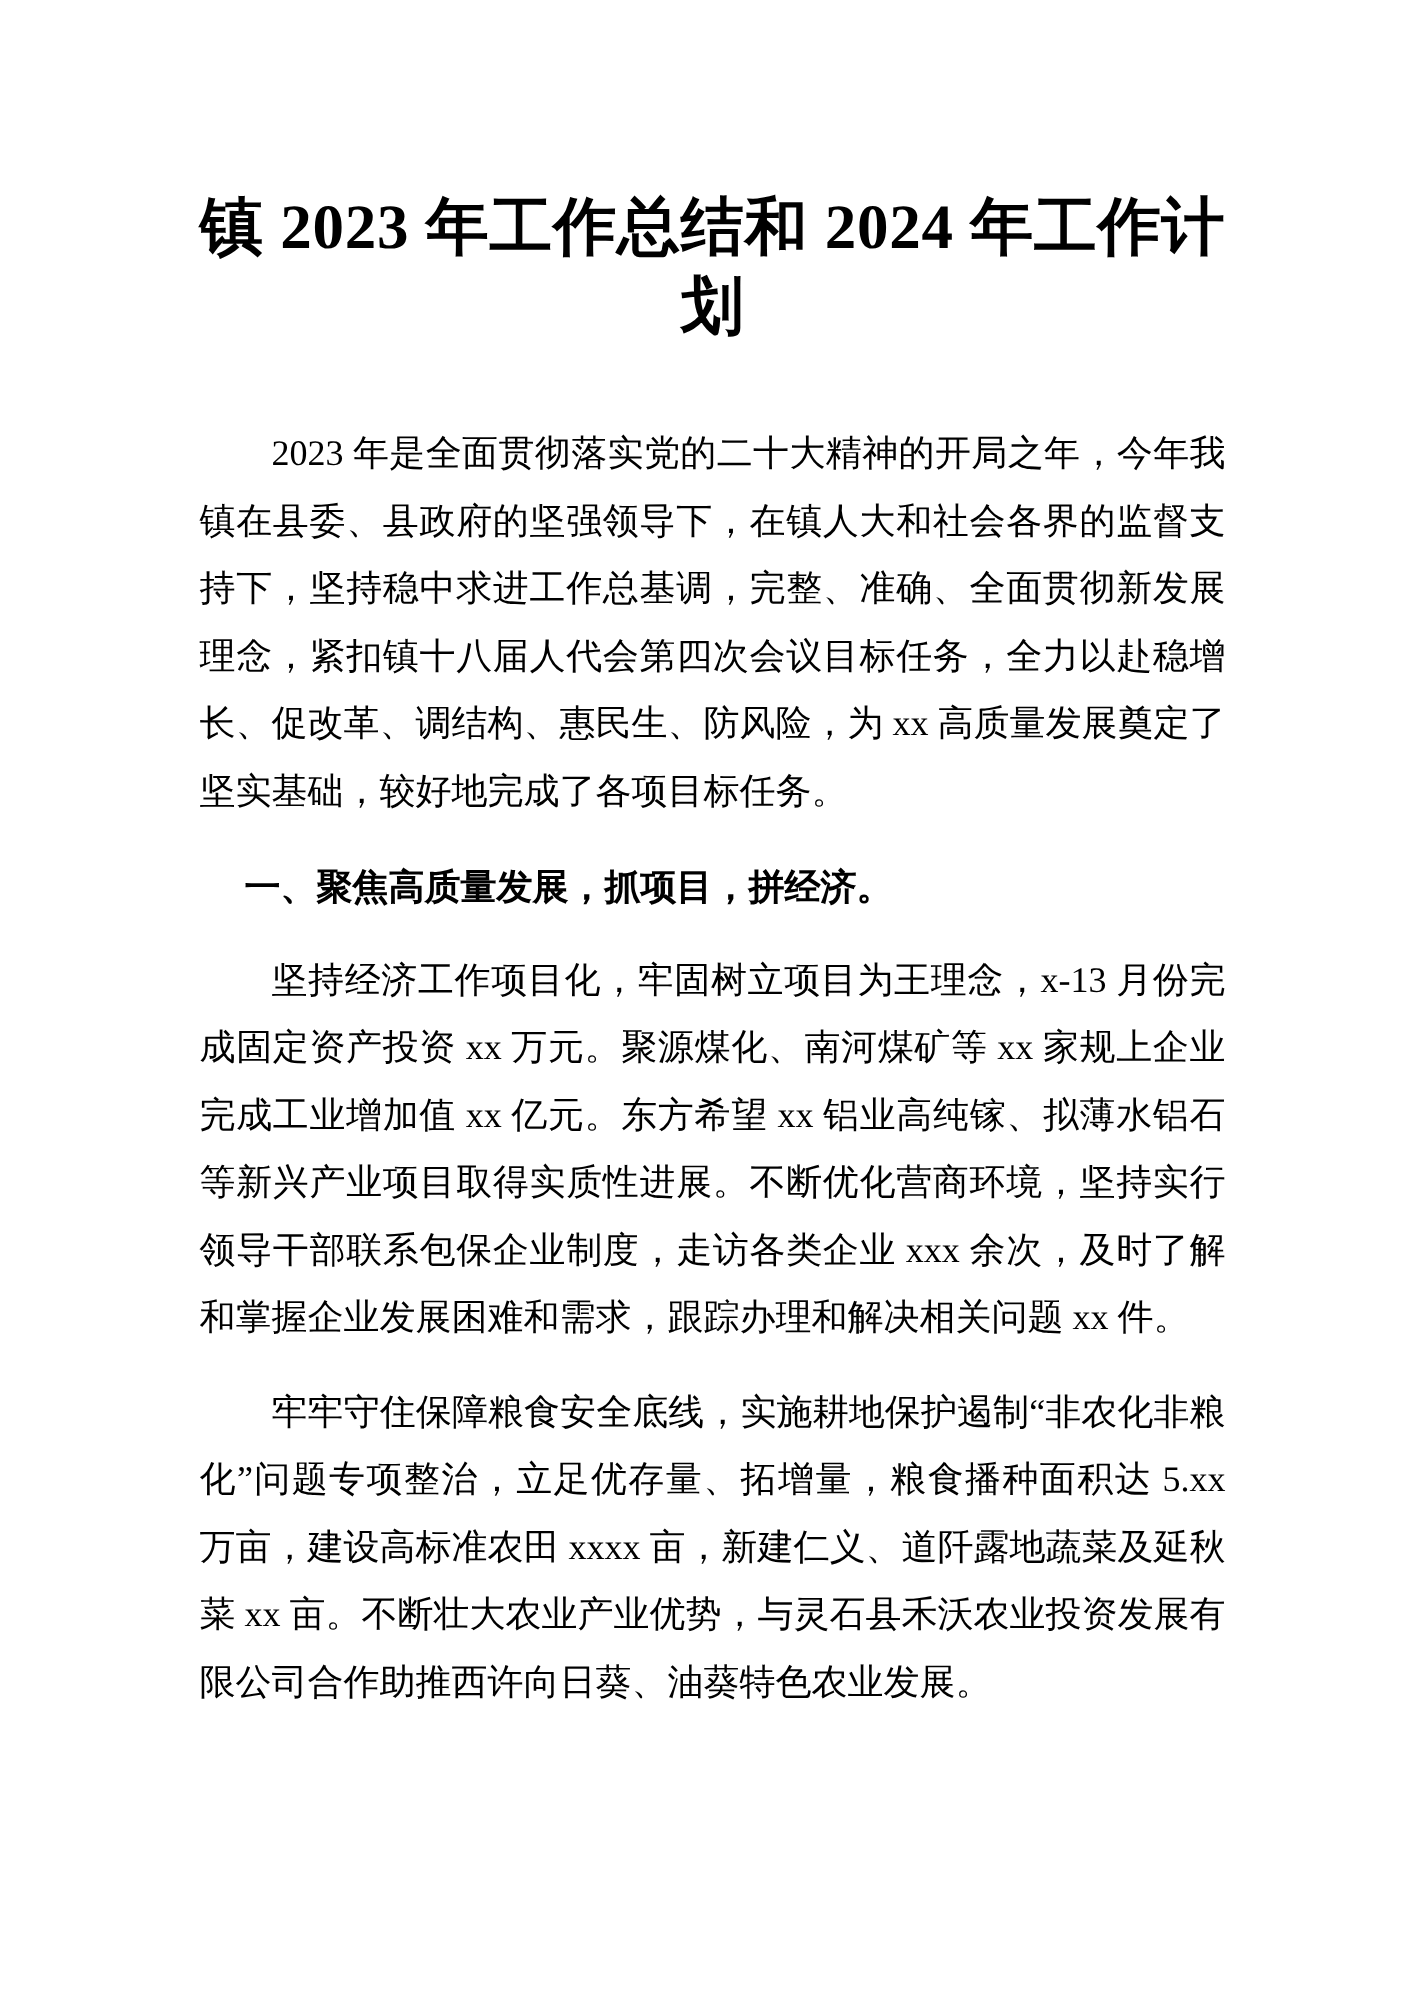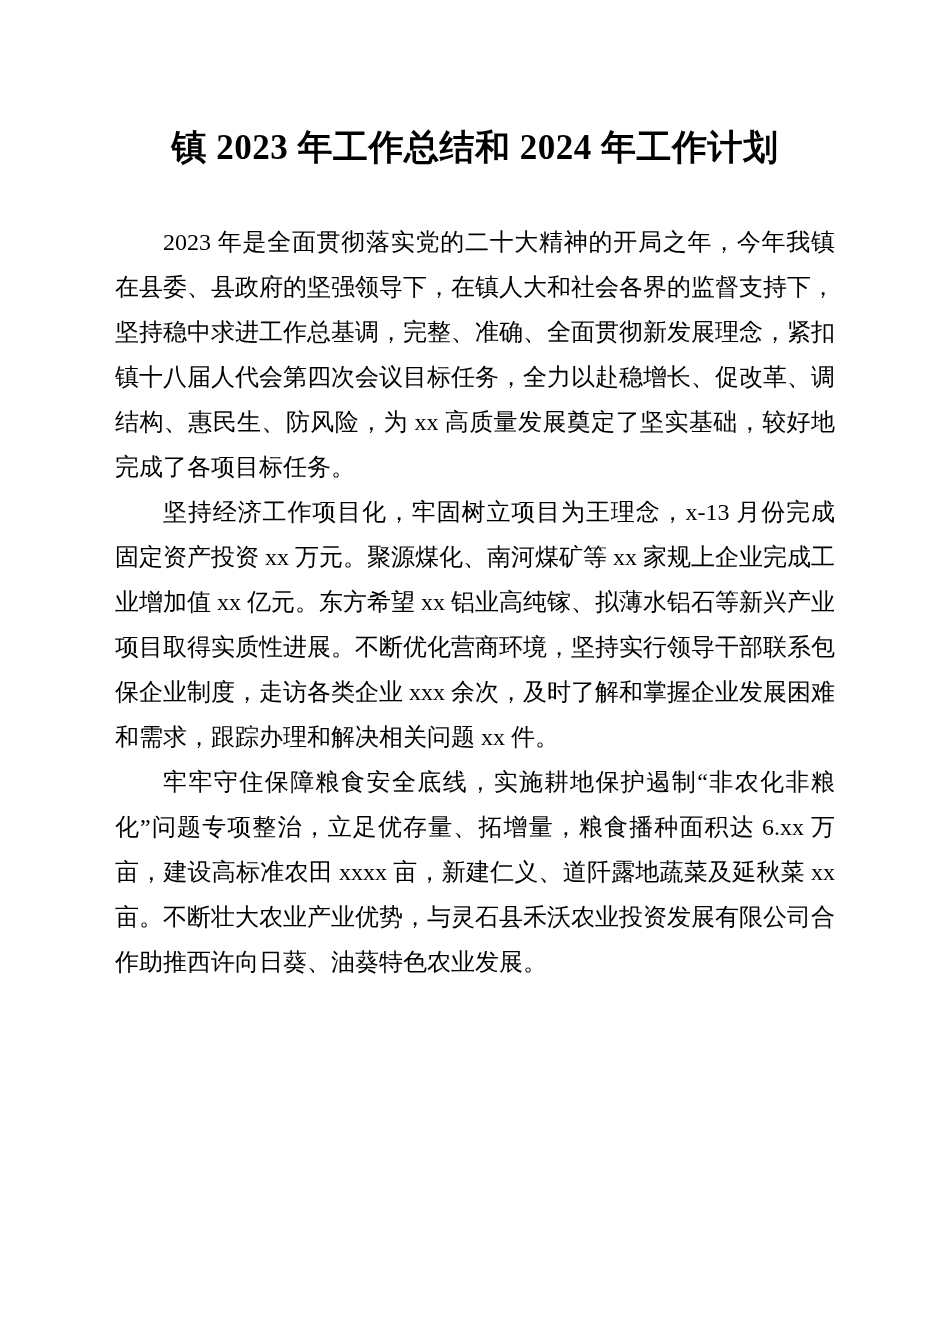--- a/index.html
+++ b/index.html
@@ -17,28 +17,28 @@
     .page {
       box-sizing: border-box;
       width: 950px;
       min-height: 1344px;
       padding: 126px 115px 80px 115px;
       background: #ffffff;
     }
     .doc-title {
       font-family: "Liberation Serif", serif;
       font-weight: bold;
-      font-size: 35px;
+      font-size: 42px;
       line-height: 1.25;
       text-align: center;
       margin: 0 0 50px 0;
       letter-spacing: 0.5px;
     }
     .para {
-      margin: 0;
+      margin: 18px;
       font-size: 24px;
       line-height: 45px;
       text-align: justify;
       text-indent: 2em;
       word-break: break-all;
     }
     .section-heading {
       font-family: "Liberation Sans", sans-serif;
       font-weight: bold;
       margin: 7px 0;
@@ -46,18 +46,19 @@
   </style>
 </head>
 <body>
 
 <div class="page">
   <h1 class="doc-title">镇 2023 年工作总结和 2024 年工作计划</h1>
 
   <p class="para">2023 年是全面贯彻落实党的二十大精神的开局之年，今年我镇在县委、县政府的坚强领导下，在镇人大和社会各界的监督支持下，坚持稳中求进工作总基调，完整、准确、全面贯彻新发展理念，紧扣镇十八届人代会第四次会议目标任务，全力以赴稳增长、促改革、调结构、惠民生、防风险，为 xx 高质量发展奠定了坚实基础，较好地完成了各项目标任务。</p>
 
 
+  <p class="para section-heading">一、聚焦高质量发展，抓项目，拼经济。</p>
 
   <p class="para">坚持经济工作项目化，牢固树立项目为王理念，x-13 月份完成固定资产投资 xx 万元。聚源煤化、南河煤矿等 xx 家规上企业完成工业增加值 xx 亿元。东方希望 xx 铝业高纯镓、拟薄水铝石等新兴产业项目取得实质性进展。不断优化营商环境，坚持实行领导干部联系包保企业制度，走访各类企业 xxx 余次，及时了解和掌握企业发展困难和需求，跟踪办理和解决相关问题 xx 件。</p>
 
 
-  <p class="para">牢牢守住保障粮食安全底线，实施耕地保护遏制“非农化非粮化”问题专项整治，立足优存量、拓增量，粮食播种面积达 6.xx 万亩，建设高标准农田 xxxx 亩，新建仁义、道阡露地蔬菜及延秋菜 xx 亩。不断壮大农业产业优势，与灵石县禾沃农业投资发展有限公司合作助推西许向日葵、油葵特色农业发展。</p>
+  <p class="para">牢牢守住保障粮食安全底线，实施耕地保护遏制“非农化非粮化”问题专项整治，立足优存量、拓增量，粮食播种面积达 5.xx 万亩，建设高标准农田 xxxx 亩，新建仁义、道阡露地蔬菜及延秋菜 xx 亩。不断壮大农业产业优势，与灵石县禾沃农业投资发展有限公司合作助推西许向日葵、油葵特色农业发展。</p>
 </div>
 
 </body></html>

